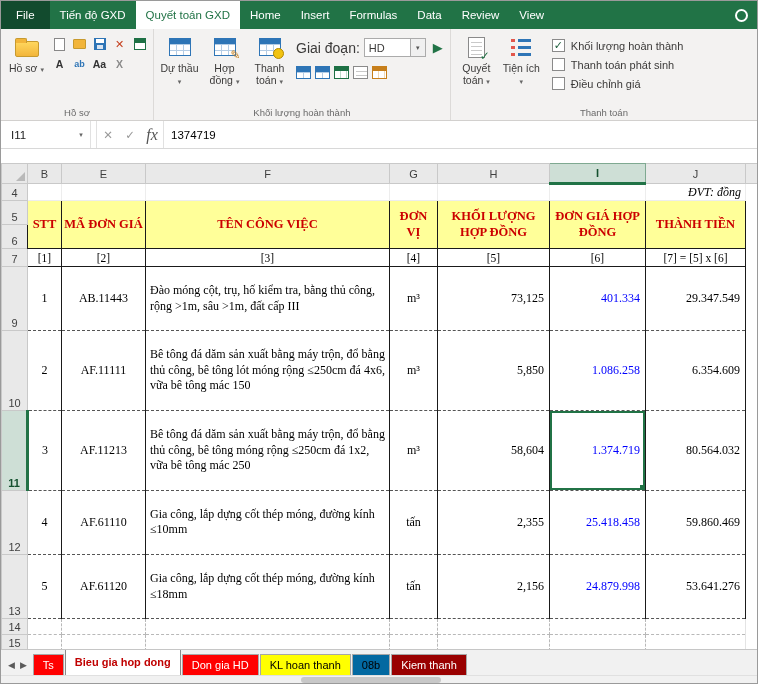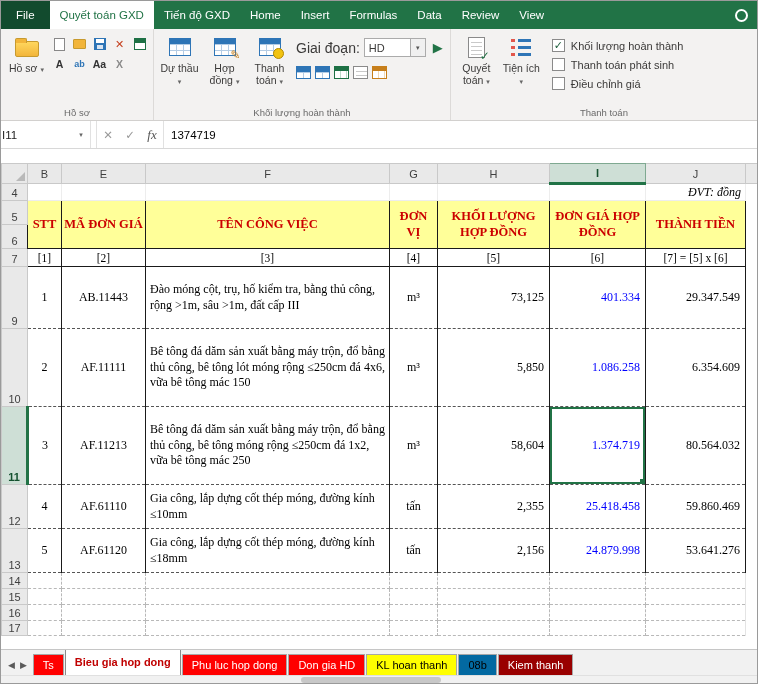--- a/index.html
+++ b/index.html
@@ -66,45 +66,45 @@
   .m-green { border-color:#1E7145; background-image:linear-gradient(#1E7145,#1E7145),repeating-linear-gradient(90deg,transparent 0 5px,#BBD9C9 5px 6px); background-size:100% 4px,100% 100%; }
   .m-orange { border-color:#C77F1B; background-image:linear-gradient(#C77F1B,#C77F1B),repeating-linear-gradient(90deg,transparent 0 5px,#EFD9B8 5px 6px); background-size:100% 4px,100% 100%; }
 
   .cbgroup { display:flex; flex-direction:column; gap:6px; padding:7px 8px 0 8px; }
   .cbrow { display:flex; align-items:center; gap:6px; font-size:11px; white-space:nowrap; }
   .cbox { width:13px; height:13px; border:1px solid #8a8a8a; background:#fff; display:flex; align-items:center; justify-content:center; font-size:11px; font-weight:bold; color:transparent; flex:0 0 13px; }
   .cbox.on { color:#1E5E3C; }
 
   
   .fbar { flex:0 0 28px; background:#fff; border-bottom:1px solid #D8D8D8; display:flex; align-items:stretch; font-size:11.5px; }
-  .namebox { width:90px; display:flex; align-items:center; border-right:1px solid #E1E1E1; padding-left:1px; color:#222; }
+  .namebox { width:90px; display:flex; align-items:center; border-right:1px solid #E1E1E1; padding-left:10px; color:#222; }
   .nb-val { flex:1; }
   .nb-caret { width:18px; text-align:center; font-size:7px; color:#666; }
   .fb-sep { width:6px; border-right:1px solid #E1E1E1; }
   .fb-btn { width:22px; display:flex; align-items:center; justify-content:center; color:#999; }
-  .fb-fx { font-family:"Liberation Serif","DejaVu Serif",serif; font-style:italic; color:#555; font-size:13px; }
+  .fb-fx { font-family:"Liberation Serif","DejaVu Serif",serif; font-style:italic; color:#555; font-size:16px; }
   .fb-input { flex:1; display:flex; align-items:center; padding-left:7px; border-left:1px solid #E1E1E1; color:#000; }
 
   
   .gridarea { flex:0 0 500px; background:#fff; padding-top:14px; overflow:hidden; }
   table.sheet { border-collapse:collapse; table-layout:fixed; width:758px; font-family:"Liberation Serif","DejaVu Serif",serif; font-size:12px; color:#000; }
   .sheet td { overflow:hidden; vertical-align:middle; }
   .ch td, td.rh { background:#E9E9E9; font-family:"Liberation Sans","DejaVu Sans",sans-serif; font-size:11px; color:#3f3f3f; text-align:center; border:1px solid #C9C9C9; }
   td.corner { position:relative; }
   td.corner::after { content:""; position:absolute; right:2px; bottom:2px; border-left:9px solid transparent; border-bottom:9px solid #B9B9B9; }
   td.rh { vertical-align:bottom; padding-bottom:1px; }
   td.selch { background:#CEDFD6; border:1px solid #7FA991; border-bottom:3px solid #217346; color:#14512F; font-weight:bold; }
   td.selrh { background:#CEDFD6; border-right:3px solid #217346; color:#14512F; font-weight:bold; }
   .g4 { border:1px solid #EDEDED; }
   .dvt { font-style:italic; text-align:right; padding-right:4px; }
   .hy { background:#FFFF99; color:#CC0000; font-weight:bold; text-align:center; font-size:12.5px; line-height:1.25; border:1px solid #1a1a1a; padding:1px 2px; }
   .ix { text-align:center; border:1px solid #1a1a1a; font-size:11.5px; }
   .dc { border-left:1px solid #1a1a1a; border-right:1px solid #1a1a1a; border-bottom:1px dashed #555; }
   .c-stt,.c-ma,.c-dv { text-align:center; }
-  .c-ten { text-align:left; padding:0 4px; line-height:1.3; }
+  .c-ten { text-align:left; padding:16px 4px; line-height:1.3; }
   .c-kl,.c-dg,.c-tt { text-align:right; padding-right:5px; }
   .c-dg { color:#0000FF; }
   td.selcell { box-shadow:inset 0 0 0 2px #217346; position:relative; }
   td.selcell::after { content:""; position:absolute; right:0; bottom:0; width:5px; height:5px; background:#217346; }
   .em { border:1px dashed #B8B8B8; }
   .spill { border-left:1px solid #E4E4E4; }
   .ch-sp { background:#E9E9E9; border:1px solid #C9C9C9; }
 
   
   .tabsbar { flex:0 0 26px; background:#F1F1F1; border-top:1px solid #C6C6C6; display:flex; align-items:flex-end; padding-left:3px; overflow:hidden; }
@@ -116,22 +116,22 @@
   .hscroll { flex:0 0 8px; background:#F1F1F1; position:relative; border-top:1px solid #E0E0E0; }
   .hthumb { position:absolute; left:300px; top:1px; width:140px; height:6px; background:#C8C8C8; border-radius:3px; }
 </style>
 </head>
 <body>
 
 <div class="app">
 
   <div class="titlebar">
     <div class="rtab file">File</div>
+    <div class="rtab">Tiến độ GXD</div>
     <div class="rtab active">Quyết toán GXD</div>
-    <div class="rtab">Tiến độ GXD</div>
     <div class="rtab">Home</div>
     <div class="rtab">Insert</div>
     <div class="rtab">Formulas</div>
     <div class="rtab">Data</div>
     <div class="rtab">Review</div>
     <div class="rtab">View</div>
     <div class="tb-right">
         <span class="circ"></span>
       </div>
   </div>
@@ -426,21 +426,20 @@
       </table>
   </div>
 
   <div class="tabsbar">
     <div class="tnav">
       <span>◀</span>
       <span>▶</span>
     </div>
     <div class="stab" style="background: rgb(255, 0, 0); color: rgb(255, 255, 255);">Ts</div>
     <div class="stab active" style="background: rgb(255, 255, 255); color: rgb(192, 0, 0);">Bieu gia hop dong</div>
-    <div class="stab" style="background: rgb(255, 0, 0); color: rgb(255, 255, 255);">Phu luc hop dong</div>
     <div class="stab" style="background: rgb(255, 0, 0); color: rgb(255, 255, 255);">Don gia HD</div>
     <div class="stab" style="background: rgb(255, 255, 0); color: rgb(0, 0, 0);">KL hoan thanh</div>
     <div class="stab" style="background: #0369a1; color: rgb(0, 0, 0);">08b</div>
     <div class="stab" style="background: rgb(153, 0, 0); color: rgb(255, 255, 255);">Kiem thanh</div>
   </div>
 
   <div class="hscroll">
     <div class="hthumb"></div>
   </div>
 

